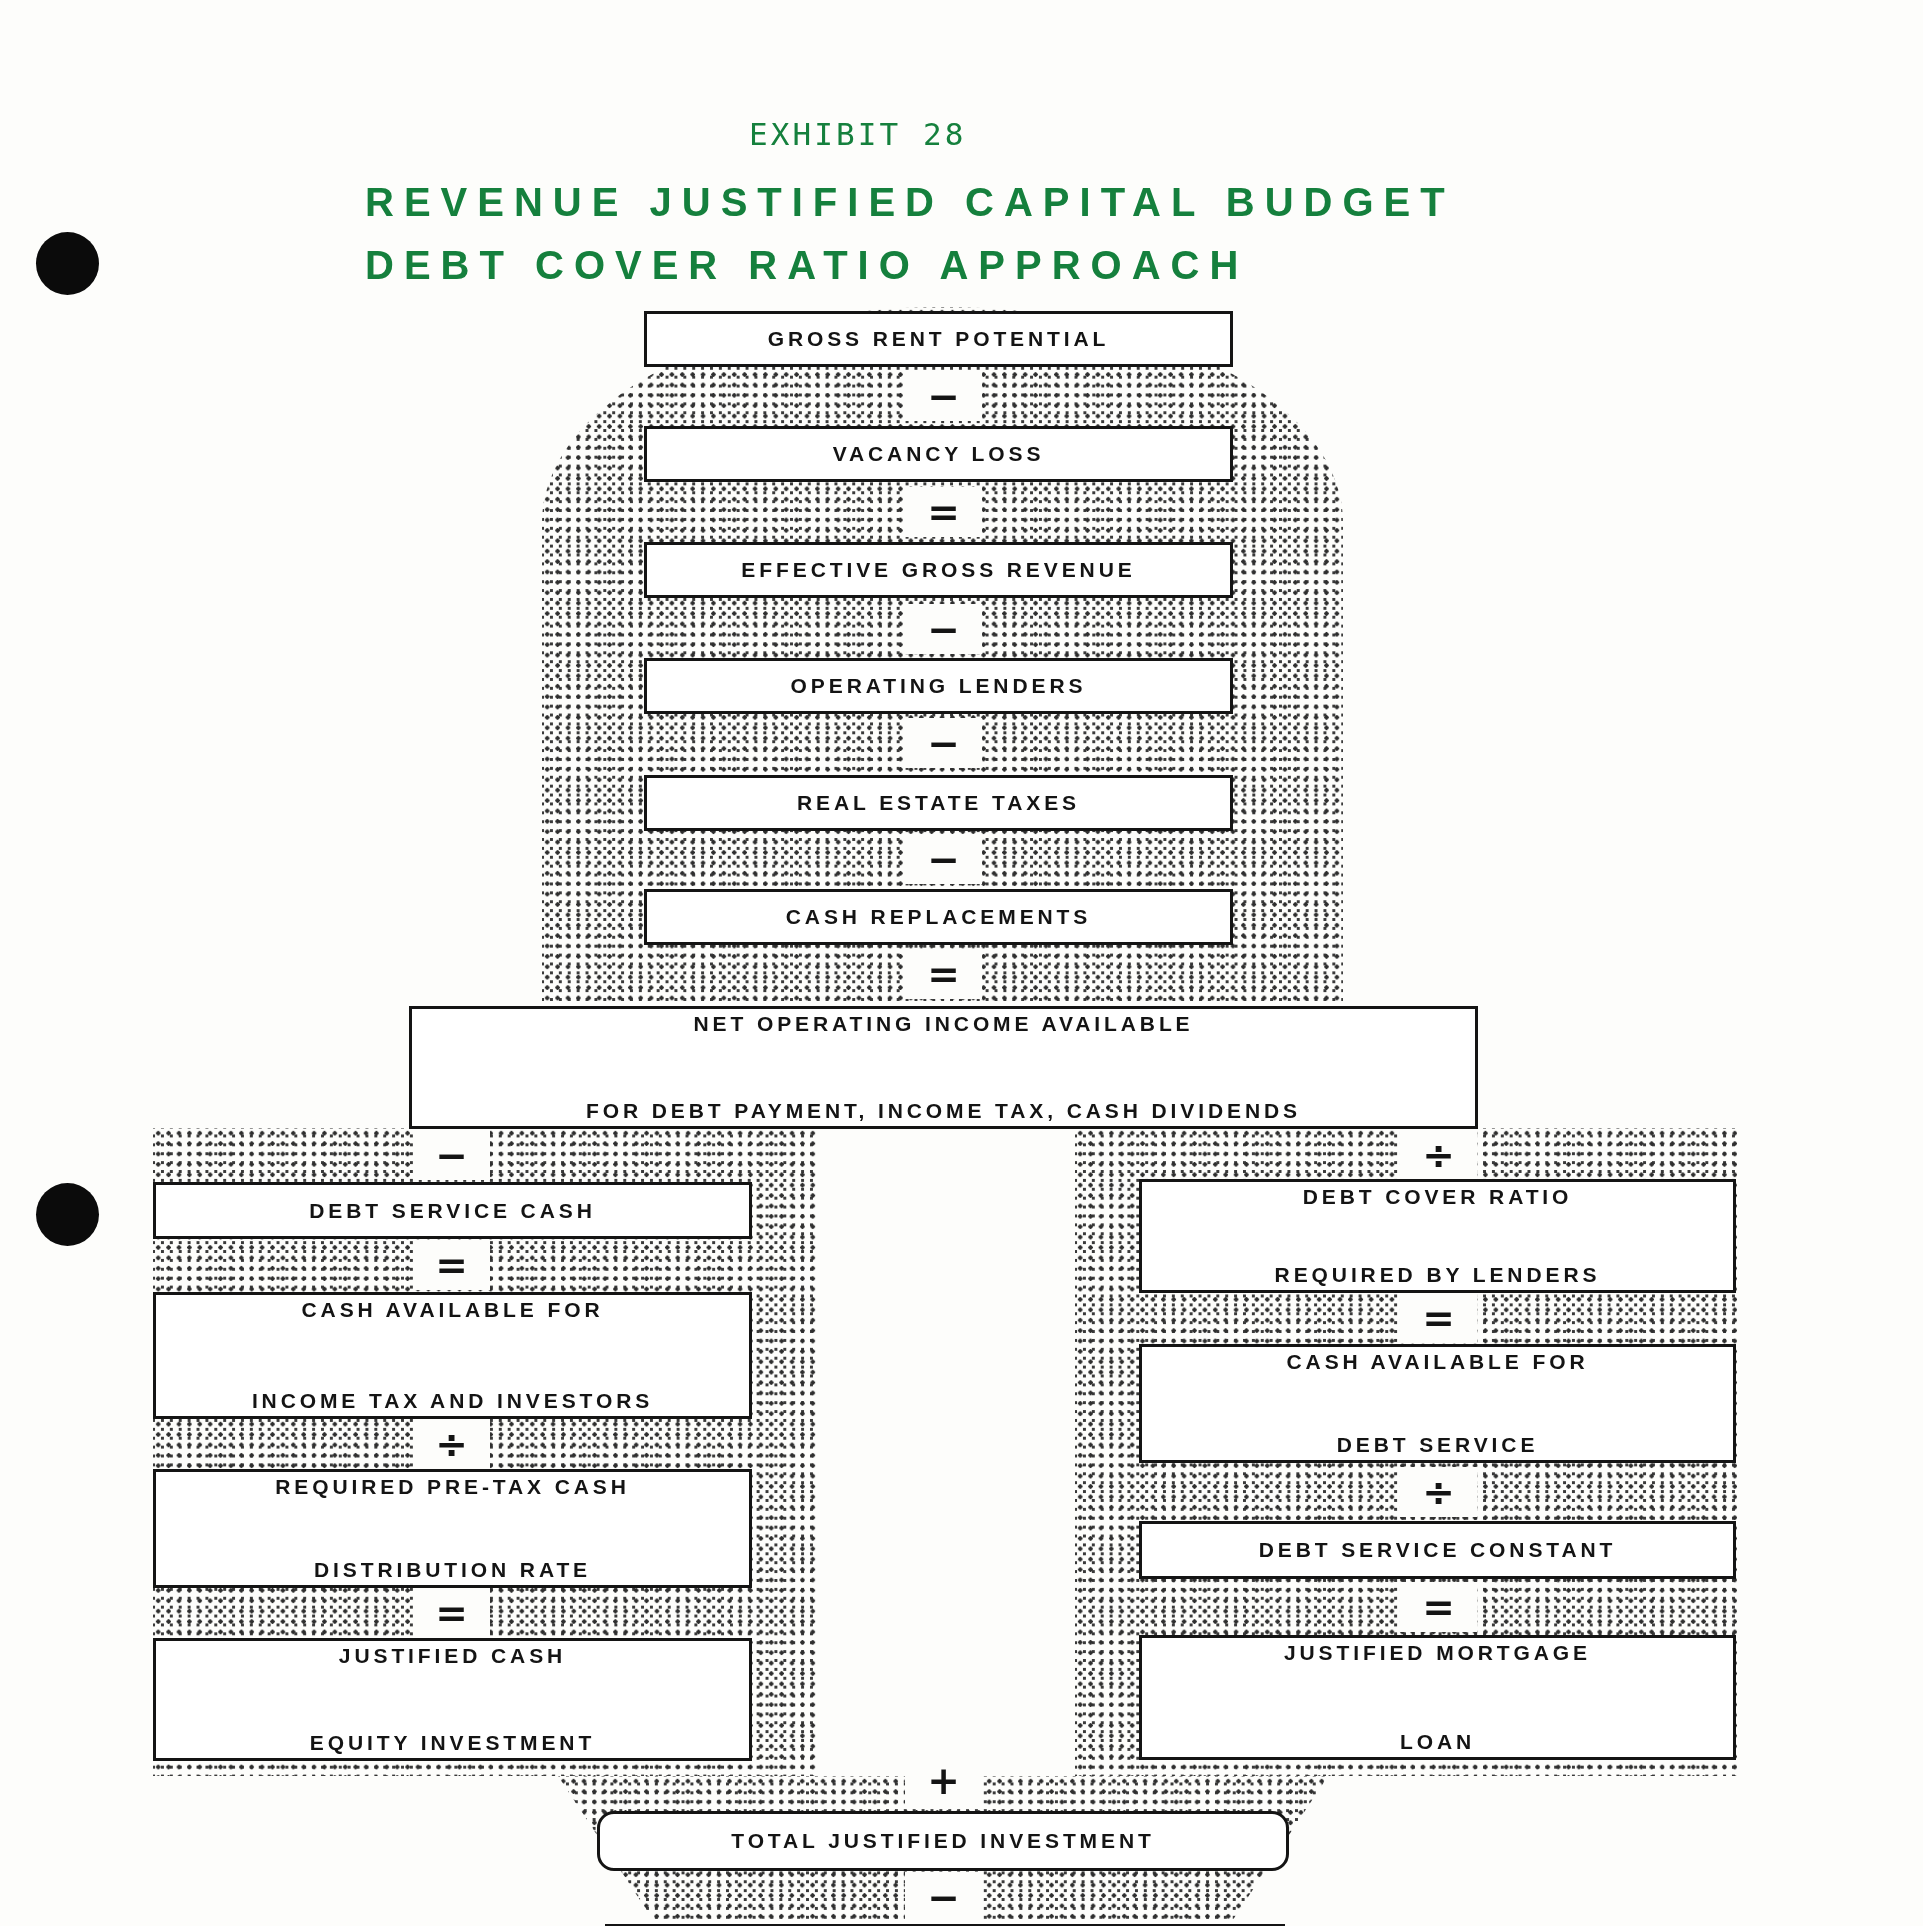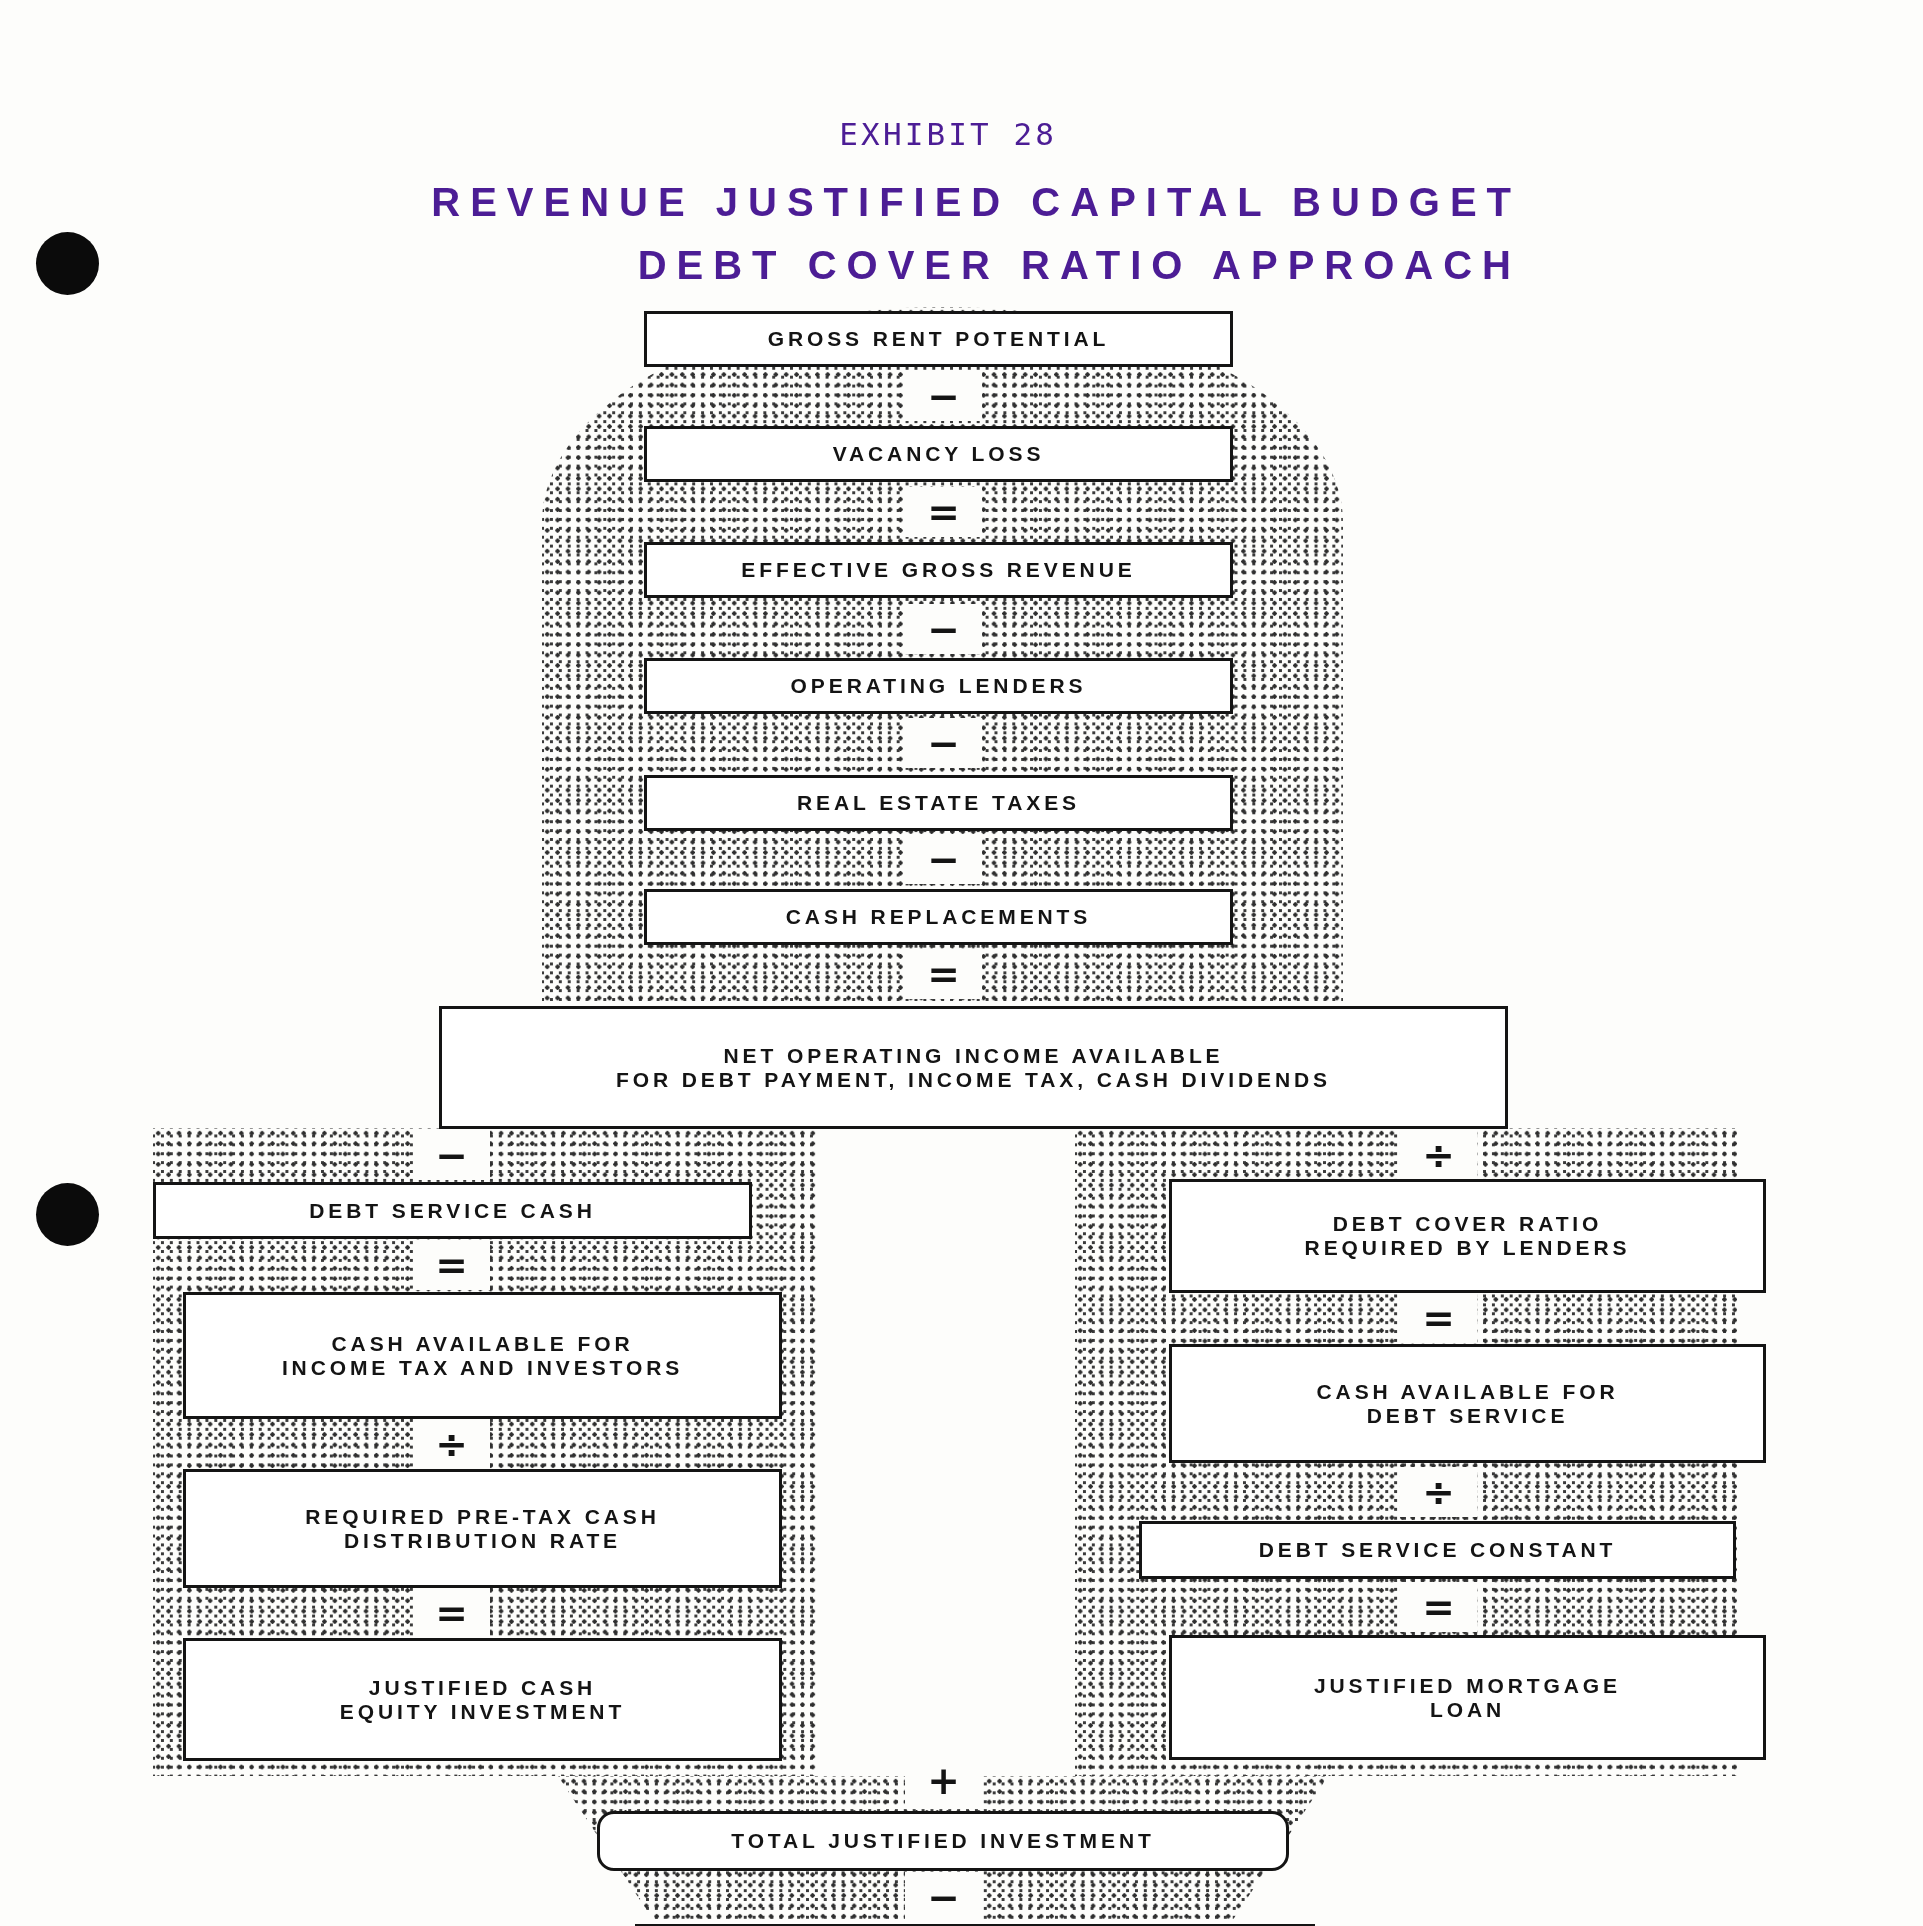--- a/index.html
+++ b/index.html
@@ -30,39 +30,39 @@
     border:3.5px solid #141414;
     display:flex;flex-direction:column;
     align-items:center;justify-content:center;
     text-align:center;
     font-weight:bold;
     font-size:21px;
     letter-spacing:3.9px;
     color:#141414;
     padding:3.1px 5.4px;
   }
-  .fbox.two{justify-content:center;margin-left:30px;}
+  .fbox.two{justify-content:space-between;}
   .fbox span{display:block;white-space:nowrap;}
 
   
   .op{
     position:absolute;
     width:77px;height:50px;
     background:#fdfdfb;
     display:flex;align-items:center;justify-content:center;
     font-weight:900;
     font-size:39px;
     color:#141414;
     font-family:"DejaVu Sans",sans-serif;
   }
 
   .header-text{
     position:absolute;
-    text-align:right;
-    color:#4c1d95;
+    text-align:left;
+    color:#15803d;
   }
   .exhibit{
     font-family:"DejaVu Sans Mono",monospace;
     font-size:31px;letter-spacing:3.1px;
   }
   .title{
     font-weight:bold;
     font-size:40px;
     letter-spacing:10px;
     white-space:nowrap;

